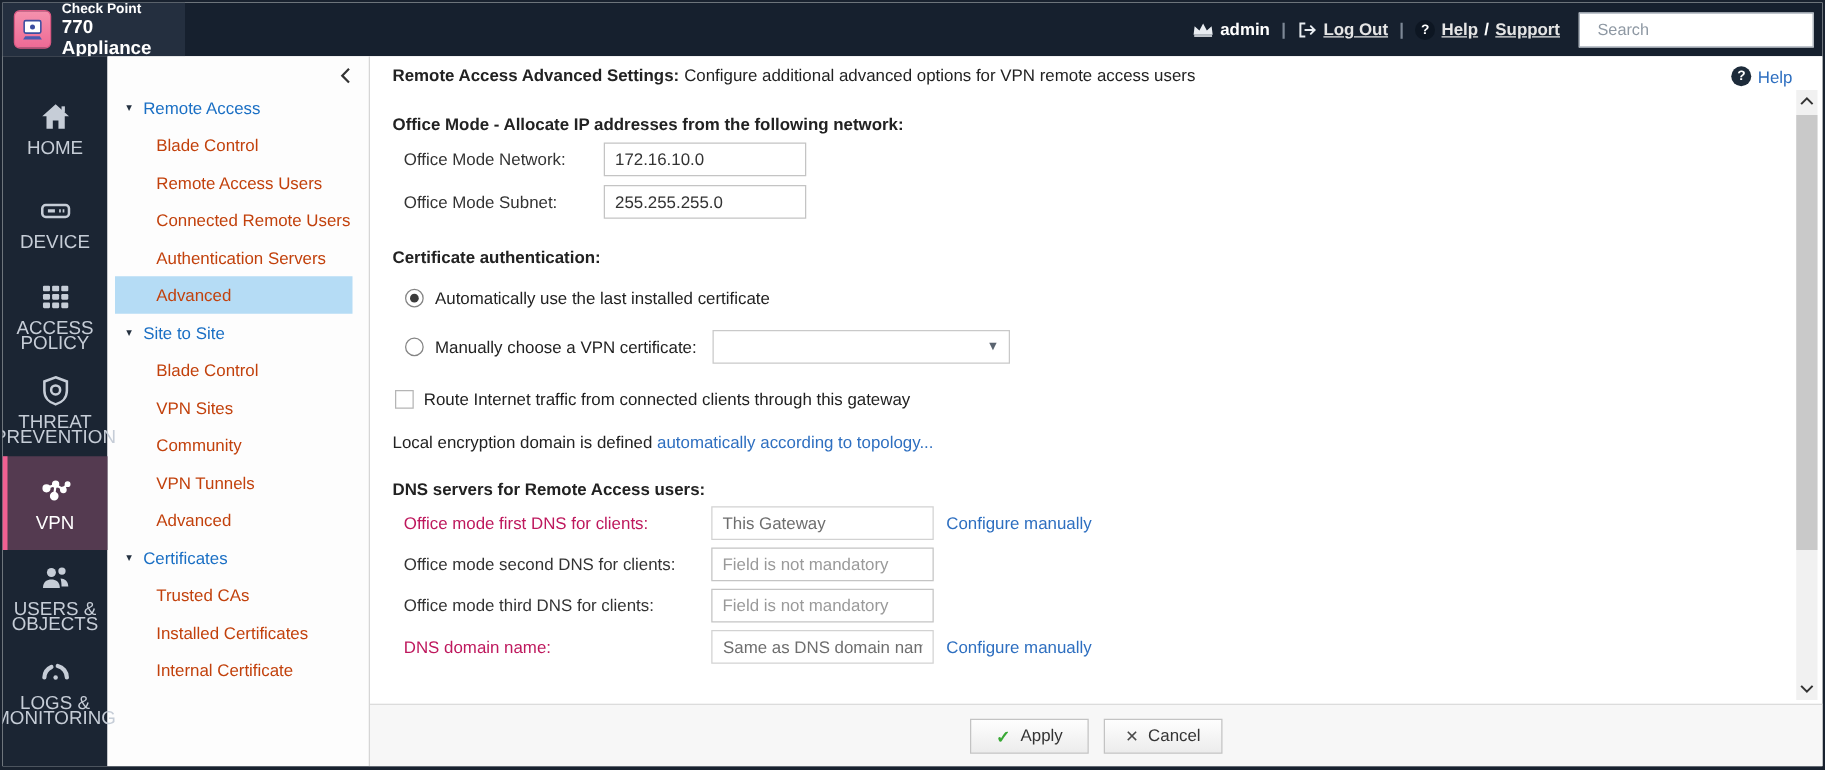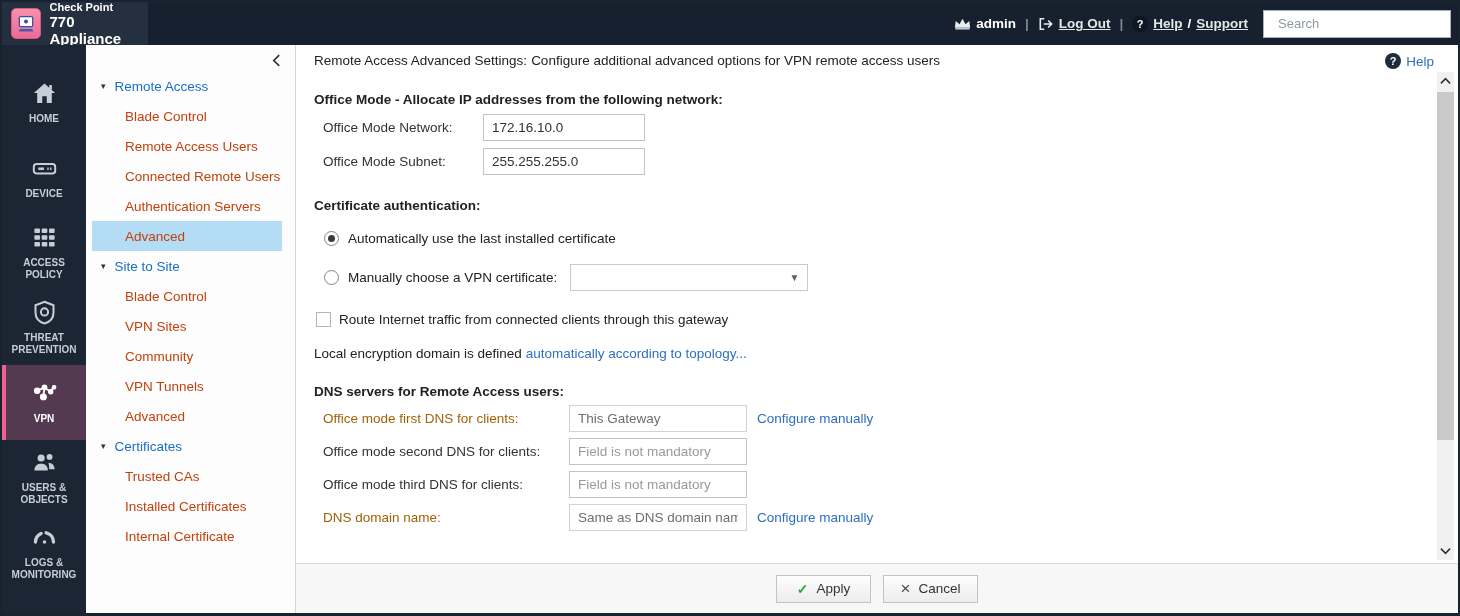--- a/index.html
+++ b/index.html
@@ -28,42 +28,42 @@
   .search-box input { border: none; outline: none; flex: 1; font-size: 13px; color: #15803d;
                       font-family: "Liberation Sans", sans-serif; background: transparent; }
   .search-box input::placeholder { color: #8e98a3; }
 
   
   .bodyrow { flex: 1; display: flex; min-height: 0; }
 
   
   .iconnav { width: 84px; background: #1b2533; padding-top: 20px; display: flex; flex-direction: column; flex: 0 0 84px; }
   .nav-item { height: 75px; display: flex; flex-direction: column; align-items: center; justify-content: center;
-              gap: 6px; color: #c6cdd7; font-size: 10px; font-weight: bold; text-align: center;
+              gap: 6px; color: #c6cdd7; font-size: 15px; font-weight: normal; text-align: center;
               position: relative; padding: 0 3px; cursor: pointer; line-height: 12px; }
   .nav-item svg { width: 27px; height: 27px; }
   .nav-item.active { background: #543a50; color: #fff; }
   .nav-item.active::before { content: ""; position: absolute; left: 0; top: 0; bottom: 0; width: 4px; background: #f06092; }
 
   
   .sidebar { width: 210px; background: #fdfdfd; border-right: 1px solid #d6d6d6; padding-top: 4px;
              font-size: 13.5px; flex: 0 0 210px; }
   .collapse-row { height: 22px; display: flex; justify-content: flex-end; padding-right: 14px; align-items: center; }
   .collapse-btn { color: #333; cursor: pointer; display: flex; align-items: center; }
   .side-section { height: 30px; display: flex; align-items: center; padding-left: 15px; gap: 9px;
                   color: #1a6fc4; cursor: pointer; }
   .tri { color: #243140; font-size: 9px; line-height: 9px; }
   .side-item { height: 30px; display: flex; align-items: center; padding-left: 39px; color: #c2410c; cursor: pointer; }
   .side-item.selected { background: #b5dcf5; margin-left: 6px; margin-right: 13px; padding-left: 33px; }
 
   
   .main { flex: 1; position: relative; background: #fff; display: flex; flex-direction: column; min-width: 0; }
   .content { flex: 1; padding: 8px 42px 0 18px; font-size: 13.5px; color: #222; }
   .title-row { display: flex; justify-content: space-between; align-items: flex-start; }
-  .title-bold { font-weight: normal; }
+  .title-bold { font-weight: bold; }
   .title-rest { margin-left: 4px; }
   .help-link { display: flex; gap: 5px; align-items: center; color: #2e6fc0; cursor: pointer; margin-right: -18px; }
   .help-badge { width: 16px; height: 16px; border-radius: 50%; background: #1d2b3a; color: #fff; font-size: 11px;
                 font-weight: bold; display: flex; align-items: center; justify-content: center; }
   .sec-heading { font-weight: bold; margin-top: 23px; }
   .field-row { display: flex; align-items: center; margin-top: 7px; }
   .field-row .flabel { width: 160px; margin-left: 9px; color: #333; }
   input.textbox { height: 27px; border: 1px solid #c4c4c4; padding: 0 8px; font-size: 13.5px; color: #333;
                   font-family: "Liberation Sans", sans-serif; outline: none; }
   input.textbox::placeholder { color: #9a9a9a; }
@@ -74,21 +74,21 @@
   .radio.checked::after { content: ""; width: 7px; height: 7px; border-radius: 50%; background: #3b3b3b; }
   .dropdown { width: 238px; height: 27px; border: 1px solid #c9c9c9; background: #fff; position: relative;
               margin-left: 4px; cursor: pointer; }
   .dd-arrow { position: absolute; right: 8px; top: 7px; color: #5a6470; font-size: 10px; }
   .check-row { display: flex; align-items: center; margin-top: 21px; margin-left: 2px; gap: 8px; }
   .checkbox { width: 15px; height: 15px; border: 1px solid #b5b5b5; background: #fff; flex: 0 0 15px; cursor: pointer; }
   .enc-row { margin-top: 19px; }
   .link { color: #2e6fc0; cursor: pointer; }
   .dns-row { display: flex; align-items: center; margin-top: 6px; }
   .dns-row .flabel { width: 246px; margin-left: 9px; color: #333; }
-  .dns-row .flabel.dim { color: #a16207; }
+  .dns-row .flabel.dim { color: #be185d; }
   .w178 { width: 178px; }
   input.dimmed { border-color: #d2d2d2; color: #6e6e6e; }
   .cfg-link { margin-left: 10px; }
 
   
   .footer { height: 50px; background: #f7f7f7; border-top: 1px solid #dcdcdc; display: flex; align-items: center;
             justify-content: center; gap: 12px; flex: 0 0 50px; }
   .btn { min-width: 95px; height: 28px; background: linear-gradient(#fefefe, #ececec); border: 1px solid #c3c3c3;
          display: flex; align-items: center; justify-content: center; gap: 8px; font-size: 13.5px; color: #333;
          cursor: pointer; padding: 0 14px; }

